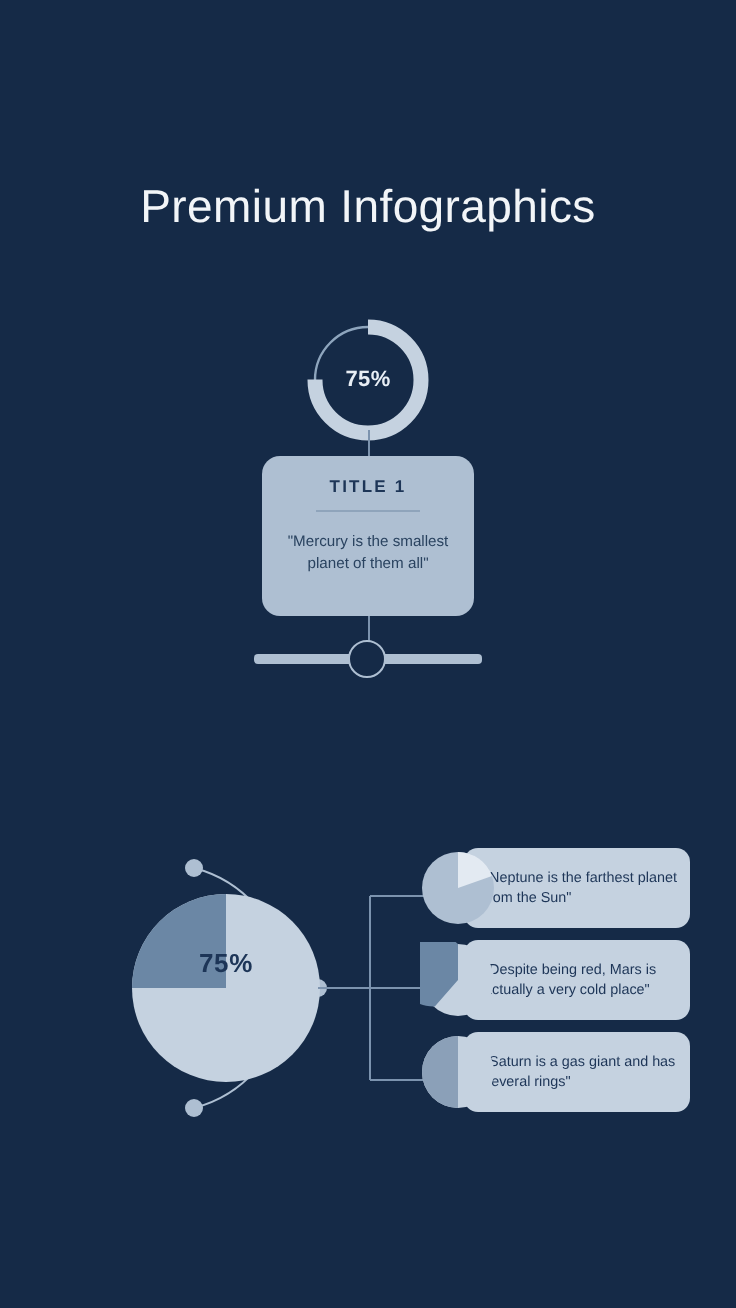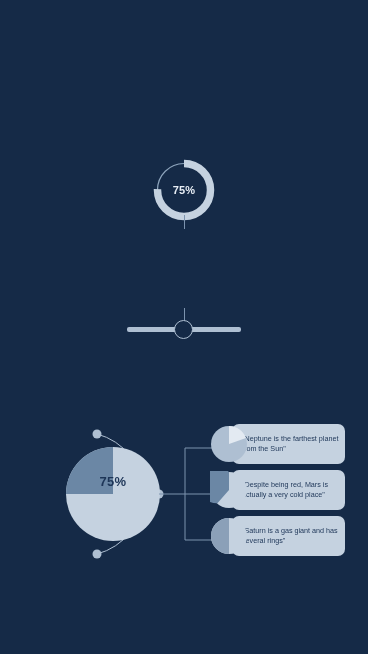--- a/index.html
+++ b/index.html
@@ -203,33 +203,39 @@
   .r3 { top: 516px; }
   .ri1 { top: 425px; }
   .ri2 { top: 471px; }
   .ri3 { top: 517px; }
 </style>
 </head>
 <body>
 
 <div class="slide">
 
+  <div class="title">Premium Infographics</div>
 
   <div class="donut-wrap">
     <svg class="donut-svg" viewBox="0 0 68 68">
 
       <circle cx="34" cy="34" r="26.5" fill="none" stroke="#8ea5bd" stroke-width="1.2"></circle>
 
       <circle cx="34" cy="34" r="26.5" fill="none" stroke="#c5d2e0" stroke-width="7.5" stroke-dasharray="124.9 41.6" transform="rotate(-90 34 34)"></circle>
     </svg>
     <div class="donut-label">75%</div>
   </div>
 
   <div class="conn-v" style="left:184px; top:215px; height:14px;"></div>
 
+  <div class="top-card">
+    <div class="top-card-title">TITLE 1</div>
+    <div class="top-card-rule"></div>
+    <div class="top-card-body">"Mercury is the smallest planet of them all"</div>
+  </div>
 
   <div class="conn-v" style="left:184px; top:308px; height:13px;"></div>
 
   <div class="hbar"></div>
   <div class="hnode"></div>
 
   <div class="pie-wrap">
     <svg class="pie-svg" viewBox="0 0 140 140">
 
       <path d="M 41 10 A 62 62 0 0 1 41 130" fill="none" stroke="#aebfd2" stroke-width="1"></path>

